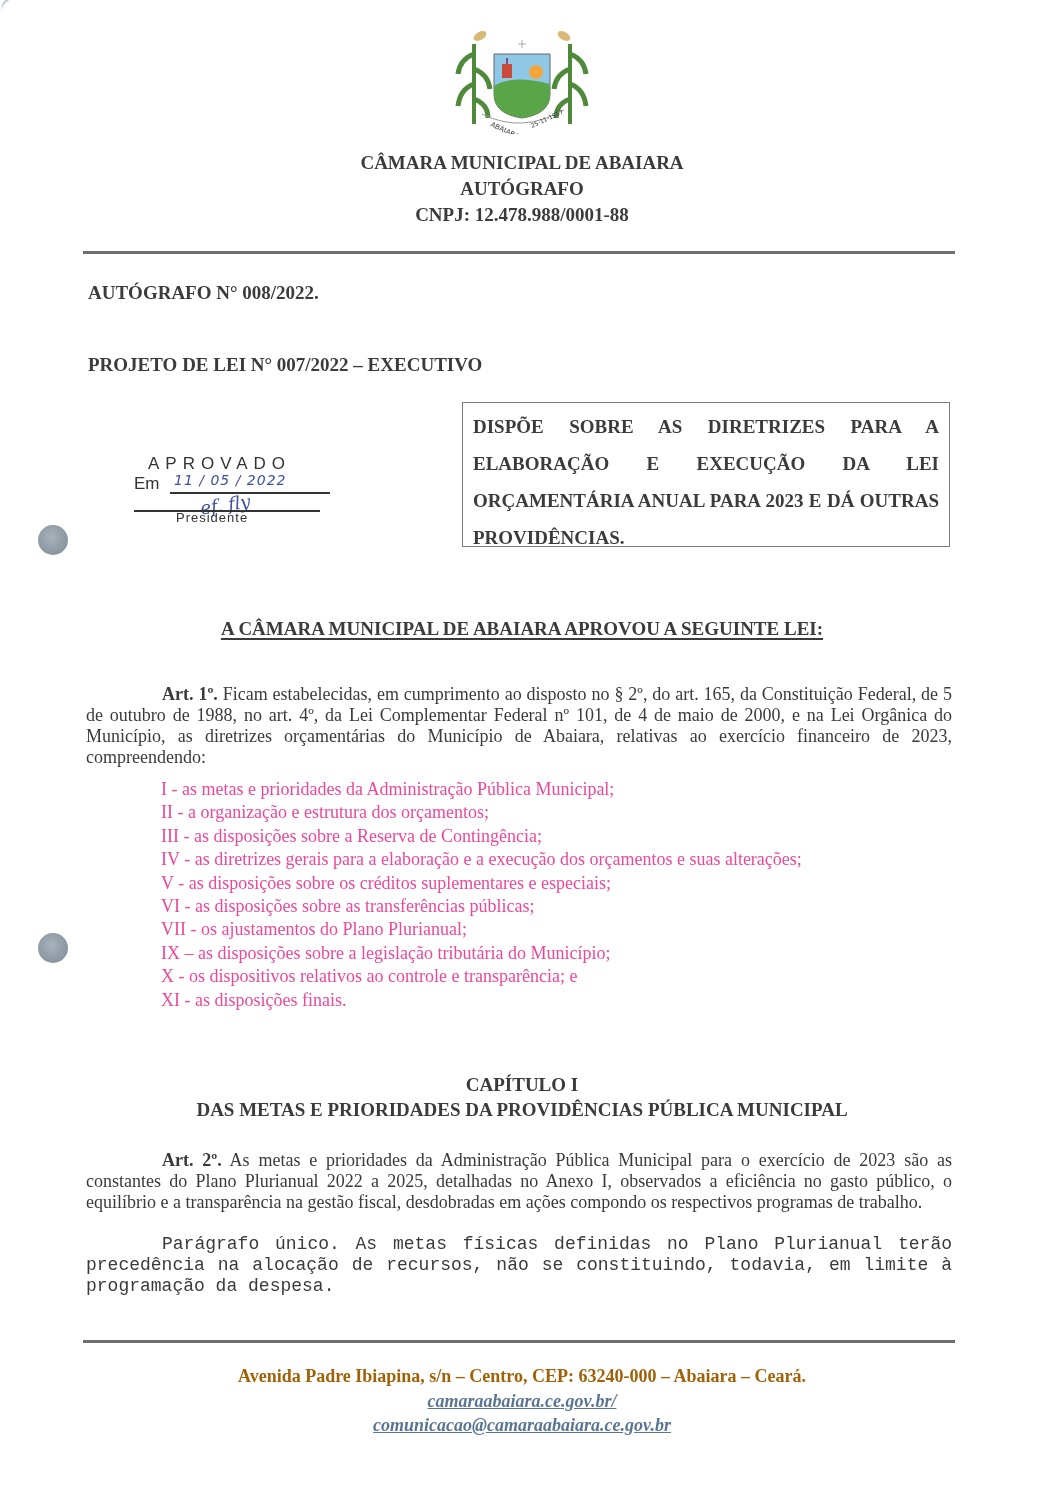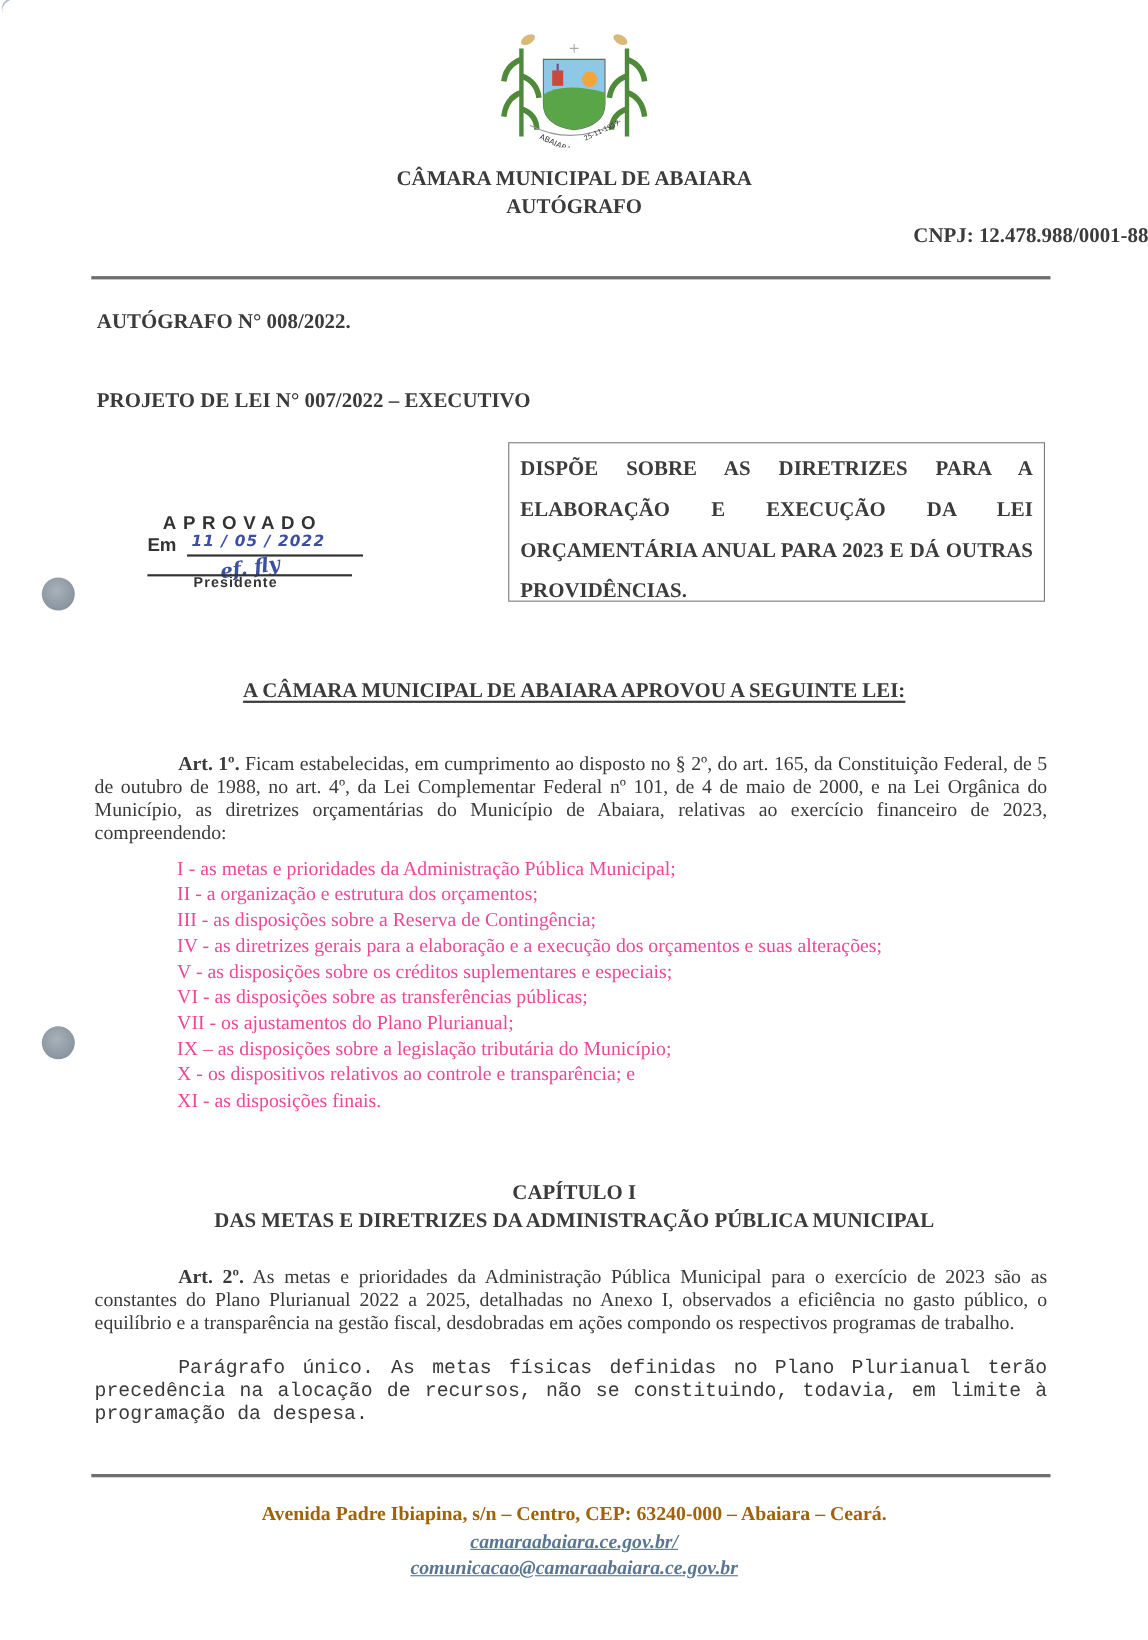--- a/index.html
+++ b/index.html
@@ -5,35 +5,35 @@
   html, body { margin: 0; padding: 0; background: #ffffff; }
   body { width: 1044px; height: 1491px; position: relative; overflow: hidden;
          font-family: "Liberation Serif", "DejaVu Serif", serif; color: #3a3a3a; }
   .abs { position: absolute; }
   .scan-mark { left: 0; top: 0; width: 14px; height: 10px; border-top: 2px solid #b8c4d4; border-radius: 10px 0 0 0; transform: rotate(-30deg); }
 
   .crest { left: 452px; top: 14px; width: 140px; height: 120px; }
   .header { left: 0; width: 1044px; text-align: center; font-weight: bold; font-size: 19px; line-height: 26px; color: #3b3b3b; }
   .header.t1 { top: 150px; }
   .header.t2 { top: 176px; }
-  .header.t3 { top: 202px; text-align: right; }
+  .header.t3 { top: 202px; }
 
   .rule { left: 83px; width: 872px; height: 3px; background: #6e6e6e; }
   .rule.top { top: 251px; }
   .rule.bottom { top: 1340px; }
 
   .heading-left { left: 88px; font-weight: bold; font-size: 19px; color: #3b3b3b; }
   .autografo-num { top: 282px; }
   .projeto { top: 354px; }
 
   .ementa { left: 462px; top: 402px; width: 466px; height: 130px; border: 1.5px solid #7a7a7a;
             padding: 5px 10px 8px 10px; font-weight: bold; font-size: 19px; line-height: 37px;
             text-align: justify; text-align-last: left; color: #3b3b3b; }
 
-  .stamp { left: 120px; top: 466px; width: 220px; height: 80px; font-family: "Liberation Sans", "DejaVu Sans", sans-serif; color: #333; font-weight: bold; }
+  .stamp { left: 120px; top: 454px; width: 220px; height: 80px; font-family: "Liberation Sans", "DejaVu Sans", sans-serif; color: #333; }
   .stamp-title { position: absolute; left: 28px; top: 0; font-size: 17px; letter-spacing: 6px; }
   .stamp-em { position: absolute; left: 14px; top: 20px; font-size: 17px; }
   .stamp-line1 { position: absolute; left: 50px; top: 38px; width: 160px; height: 1.5px; background: #333; }
   .stamp-date { position: absolute; left: 54px; top: 18px; font-family: "DejaVu Sans", sans-serif; font-style: italic; font-size: 14px; color: #3d4fa0; letter-spacing: 1px; }
   .stamp-line2 { position: absolute; left: 14px; top: 56px; width: 186px; height: 1.5px; background: #333; }
   .stamp-sig { position: absolute; left: 80px; top: 40px; font-family: "DejaVu Serif", serif; font-style: italic; font-size: 18px; color: #3d4fa0; transform: rotate(-8deg); }
   .stamp-role { position: absolute; left: 56px; top: 56px; font-size: 13px; letter-spacing: 1px; }
 
   .hole { left: 38px; width: 30px; height: 30px; border-radius: 50%; background: radial-gradient(circle at 45% 40%, #a8b2bb, #8a959f 70%, #6f7a84); }
   .hole.h1 { top: 525px; }
@@ -133,21 +133,21 @@
   <div>IV - as diretrizes gerais para a elaboração e a execução dos orçamentos e suas alterações;</div>
   <div>V - as disposições sobre os créditos suplementares e especiais;</div>
   <div>VI - as disposições sobre as transferências públicas;</div>
   <div>VII - os ajustamentos do Plano Plurianual;</div>
   <div>IX – as disposições sobre a legislação tributária do Município;</div>
   <div>X - os dispositivos relativos ao controle e transparência; e</div>
   <div>XI - as disposições finais.</div>
 </div>
 
 <div class="abs center-heading cap1">CAPÍTULO I</div>
-<div class="abs center-heading cap1sub">DAS METAS E DIRETRIZES DA ADMINISTRAÇÃO PÚBLICA MUNICIPAL</div>
+<div class="abs center-heading cap1sub">DAS METAS E PRIORIDADES DA PROVIDÊNCIAS PÚBLICA MUNICIPAL</div>
 
 <div class="abs para art2">
   <span class="indent"></span><b>Art. 2º.</b><span> As metas e prioridades da Administração Pública Municipal para o exercício de 2023 são as constantes do Plano Plurianual 2022 a 2025, detalhadas no Anexo I, observados a eficiência no gasto público, o equilíbrio e a transparência na gestão fiscal, desdobradas em ações compondo os respectivos programas de trabalho.</span>
 </div>
 
 <div class="abs para para-unico">
   <span class="indent"></span><span>Parágrafo único. As metas físicas definidas no Plano Plurianual terão precedência na alocação de recursos, não se constituindo, todavia, em limite à programação da despesa.</span>
 </div>
 
 <div class="abs rule bottom"></div>

